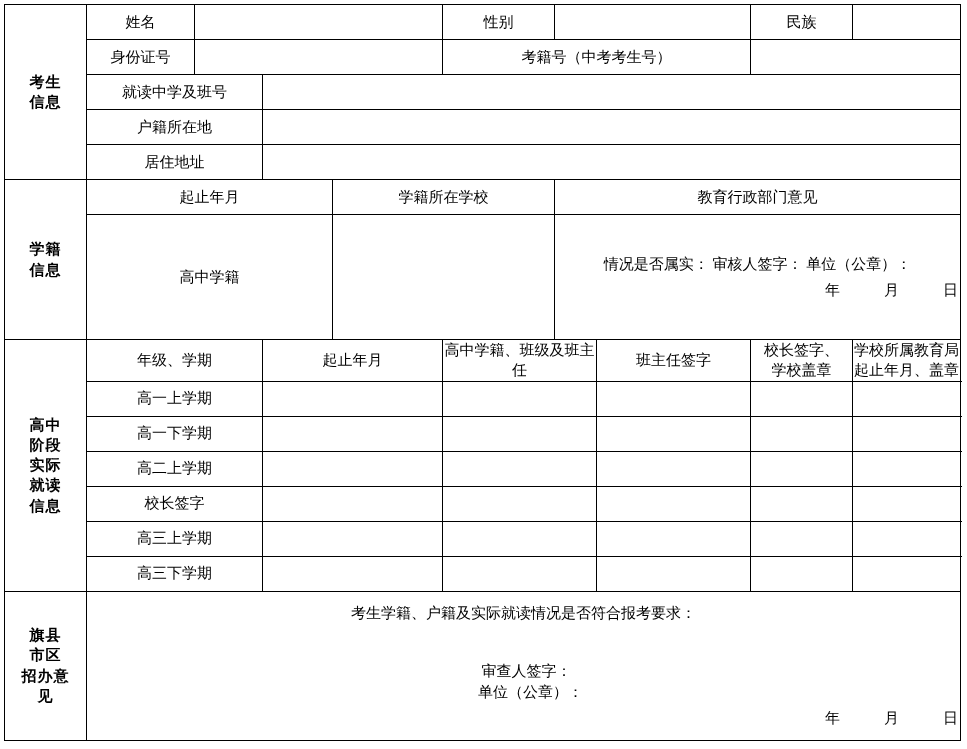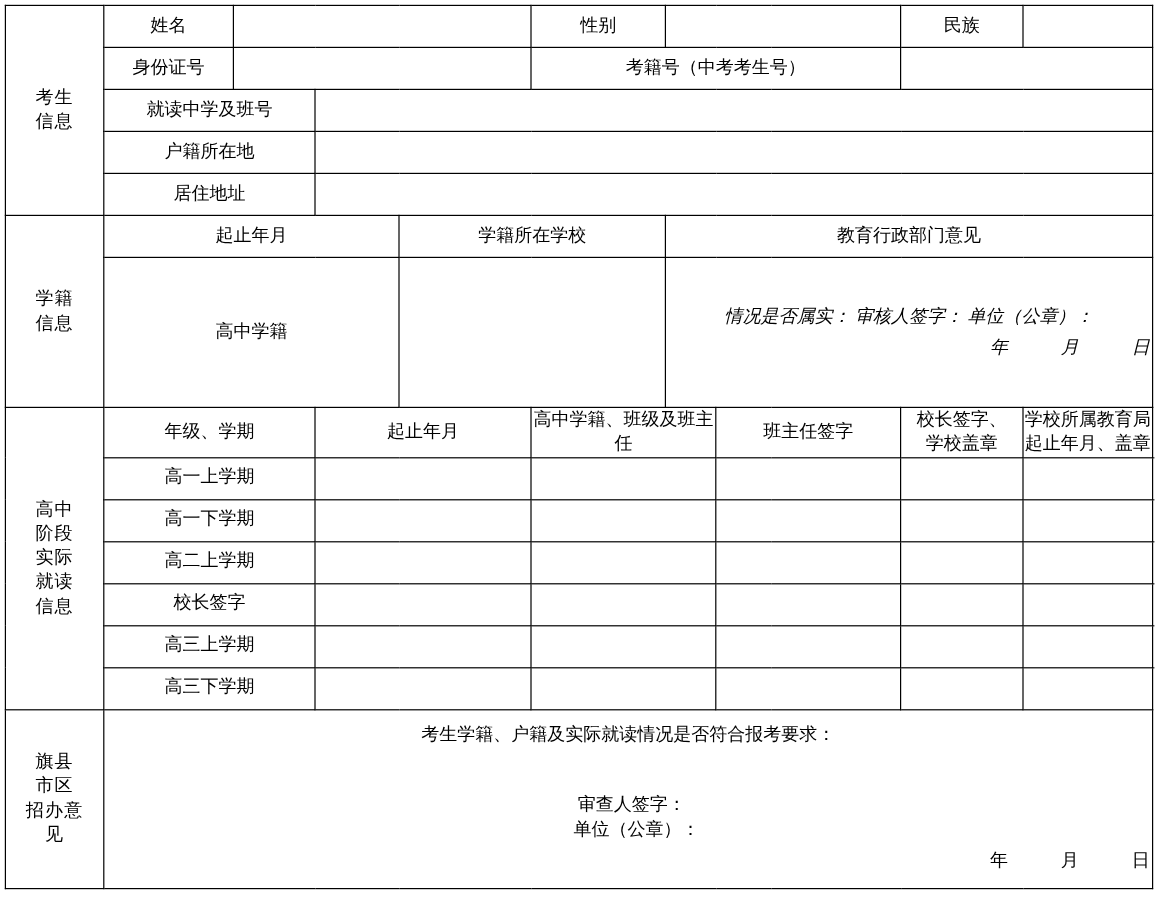--- a/index.html
+++ b/index.html
@@ -30,21 +30,21 @@
     text-align: center;
     font-size: 15px;
     line-height: 1.35;
     height: 34px;
   }
   .vlabel {
     font-size: 16px;
     letter-spacing: 1px;
     line-height: 1.9;
   }
-  .vlabel span { display: block; }
+  .vlabel span { display: block; font-weight: bold; }
   .lbl {
     font-size: 15px;
     margin-left: 19px;
   }
   .blank { }
   .notes {
     text-align: left;
     padding: 6px 0 6px 14px;
     font-size: 14.5px;
     line-height: 2.0;
@@ -59,21 +59,20 @@
     padding-top: 6px;
     letter-spacing: 2px;
   }
   .datesig .sp { display: inline-block; width: 42px; }
   .opinion {
     text-align: left;
     padding: 4px 0 4px 14px;
     font-size: 14.5px;
     line-height: 2.1;
     vertical-align: top;
-    font-style: italic;
   }
   .rowlabel-cell {
     font-size: 15px;
   }
   .hdr { font-size: 15px; }
   .two-line { font-size: 13px; line-height: 1.3; }
 </style>
 </head>
 <body>
 

